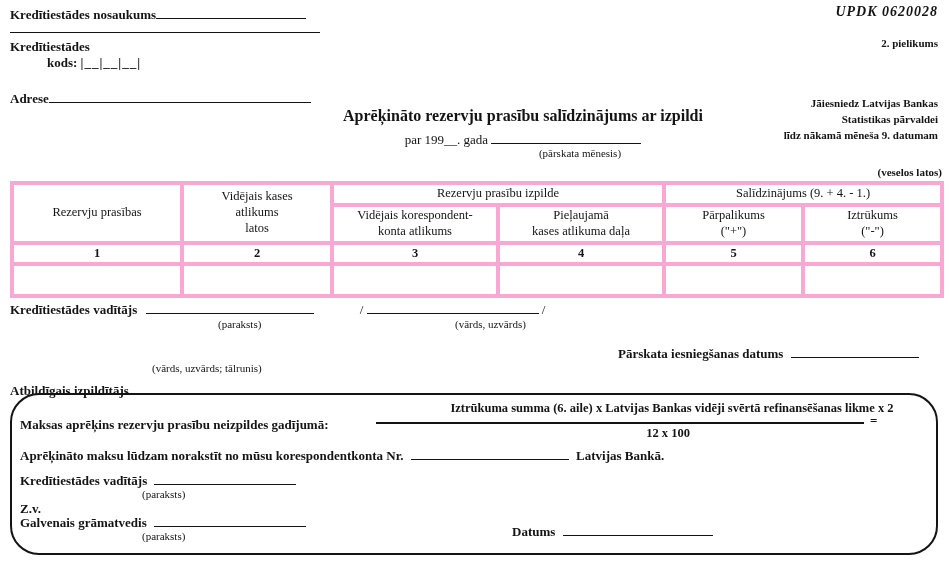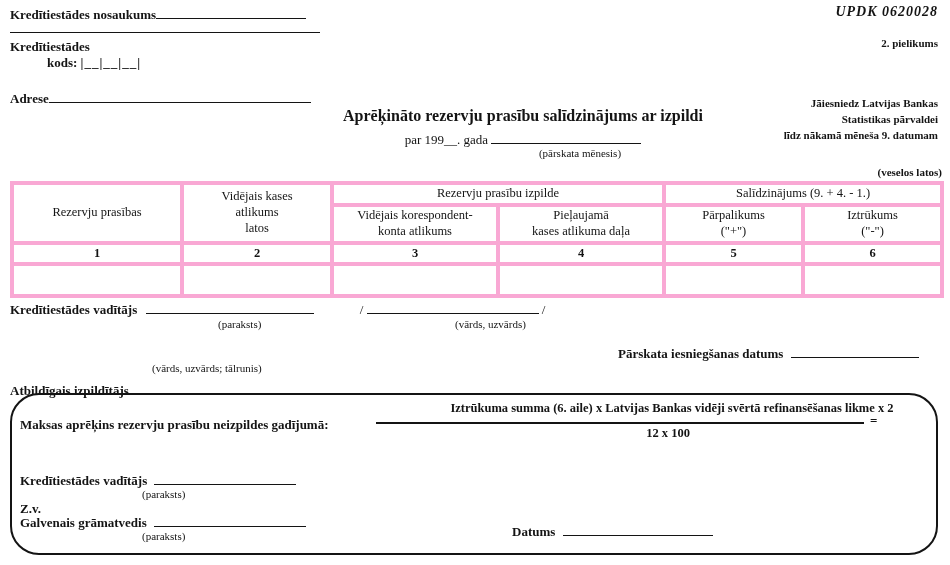--- a/index.html
+++ b/index.html
@@ -128,20 +128,25 @@
   </div>
 
   <div class="abs feebox" style="left:10px; top:393px; width:928px; height:162px;border-radius:29px;">
     <div class="abs bold center" style="left:358px; top:6px; width:508px; font-size:12.5px;">Iztrūkuma summa (6. aile) x Latvijas Bankas vidēji svērtā refinansēšanas likme x 2</div>
     <div class="abs" style="left:364px; top:27px; width:488px; border-top:2px solid #141414;"></div>
     <div class="abs bold" style="left:858px; top:18px;">=</div>
     <div class="abs bold center" style="left:364px; top:31px; width:488px; font-size:12.5px;">12 x 100</div>
 
     <div class="abs bold" style="left:8px; top:22px;">Maksas aprēķins rezervju prasību neizpildes gadījumā:</div>
 
+    <div class="abs bold" style="left:8px; top:52px;">
+      <span>Aprēķināto maksu lūdzam norakstīt no mūsu korespondentkonta Nr.</span>
+      <span class="blank" style="width:158px; margin:0 4px;"></span>
+      <span>Latvijas Bankā.</span>
+    </div>
 
     <div class="abs bold" style="left:8px; top:77px;">
       <span>Kredītiestādes vadītājs</span>
       <span class="blank" style="width:142px; margin-left:4px;"></span>
     </div>
     <div class="abs small" style="left:130px; top:93px;">(paraksts)</div>
 
     <div class="abs bold" style="left:8px; top:106px;">Z.v.</div>
 
     <div class="abs bold" style="left:8px; top:119px;">

